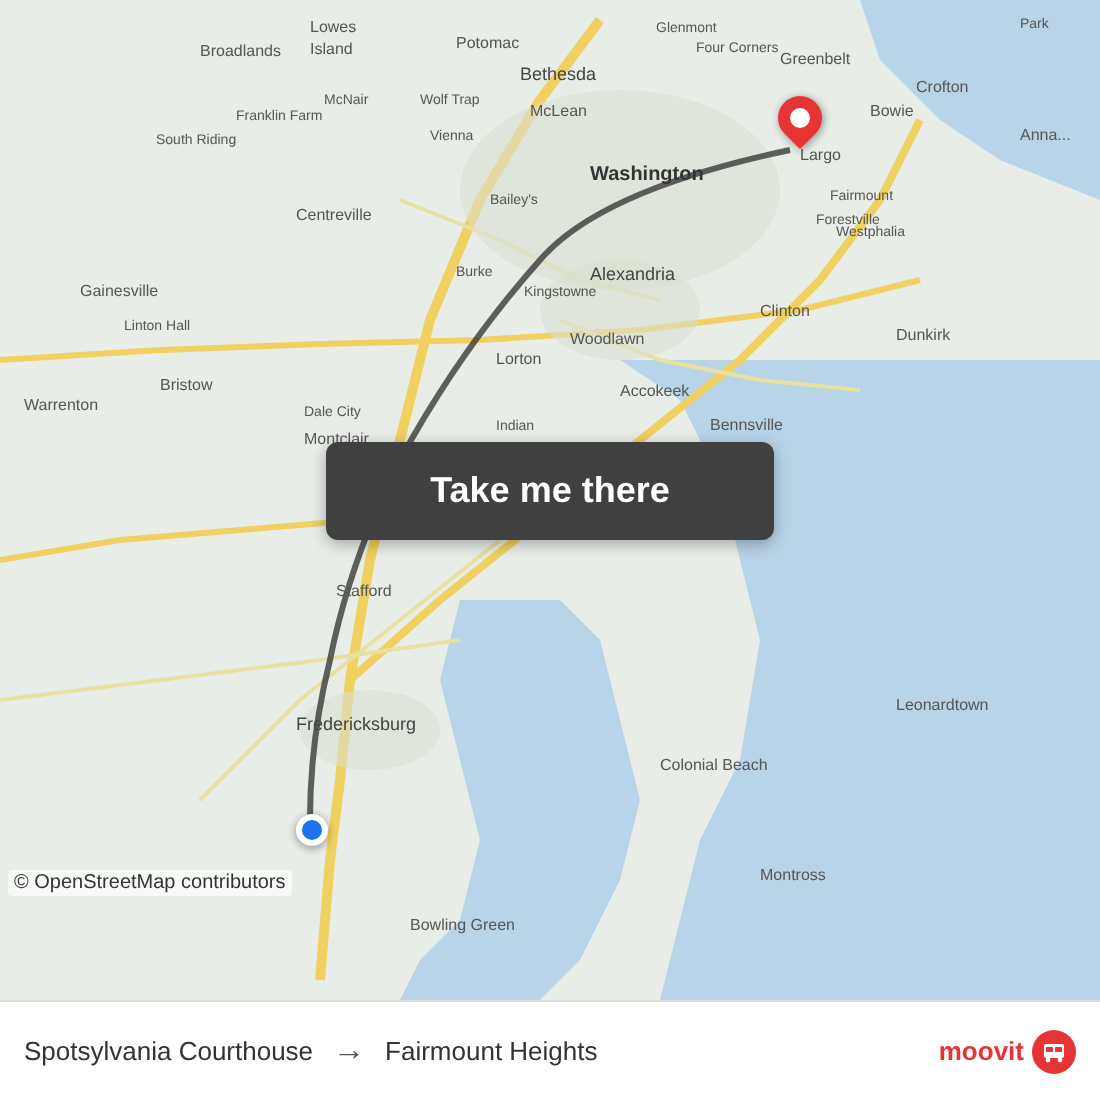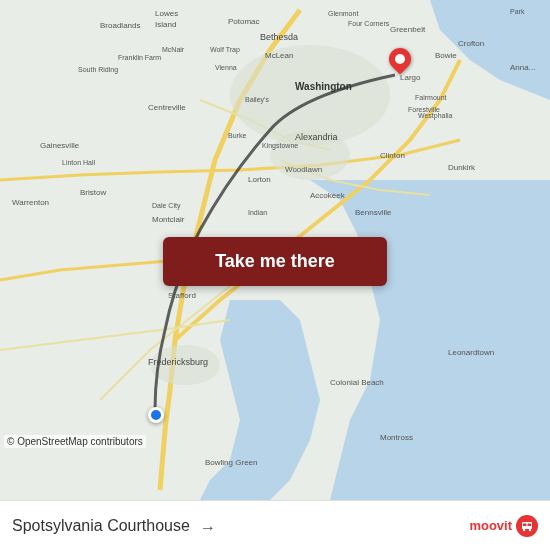--- a/index.html
+++ b/index.html
@@ -21,25 +21,25 @@
 
     
     #map-svg {
       width: 100%;
       height: 100%;
     }
 
     
     #take-me-there-btn {
       position: absolute;
-      top: 237px;
+      top: 221px;
       left: 163px;
       width: 224px;
       height: 49px;
-      background: #7f1d1d;
+      background: #404040;
       color: white;
       border: none;
       border-radius: 6px;
       font-size: 18px;
       font-weight: bold;
       cursor: pointer;
       display: flex;
       align-items: center;
       justify-content: center;
       box-shadow: 0 2px 8px rgba(0,0,0,0.3);
@@ -63,21 +63,21 @@
       width: 550px;
       height: 50px;
       background: #ffffff;
       display: flex;
       align-items: center;
       padding: 0 12px;
       border-top: 1px solid #ddd;
     }
 
     #origin-label {
-      font-size: 16px;
+      font-size: 13px;
       color: #333;
       font-weight: 500;
     }
 
     #arrow-icon {
       margin: 0 10px;
       color: #555;
       font-size: 16px;
     }
 
@@ -295,20 +295,21 @@
   
   <button id="take-me-there-btn">Take me there</button>
 
   
   <div id="attribution">© OpenStreetMap contributors</div>
 </div>
 
 <div id="bottom-bar">
   <span id="origin-label">Spotsylvania Courthouse</span>
   <span id="arrow-icon">→</span>
+  <span id="destination-label">Fairmount Heights</span>
   <div id="moovit-logo">
     <span id="moovit-text">moovit</span>
     <div id="moovit-icon">
 
       <svg width="14" height="14" viewBox="0 0 14 14" fill="white">
         <rect x="2" y="3" width="10" height="7" rx="1"></rect>
         <circle cx="4" cy="11" r="1.2" fill="white"></circle>
         <circle cx="10" cy="11" r="1.2" fill="white"></circle>
         <rect x="3" y="4.5" width="3.5" height="2.5" rx="0.3" fill="#e63333"></rect>
         <rect x="7.5" y="4.5" width="3.5" height="2.5" rx="0.3" fill="#e63333"></rect>

